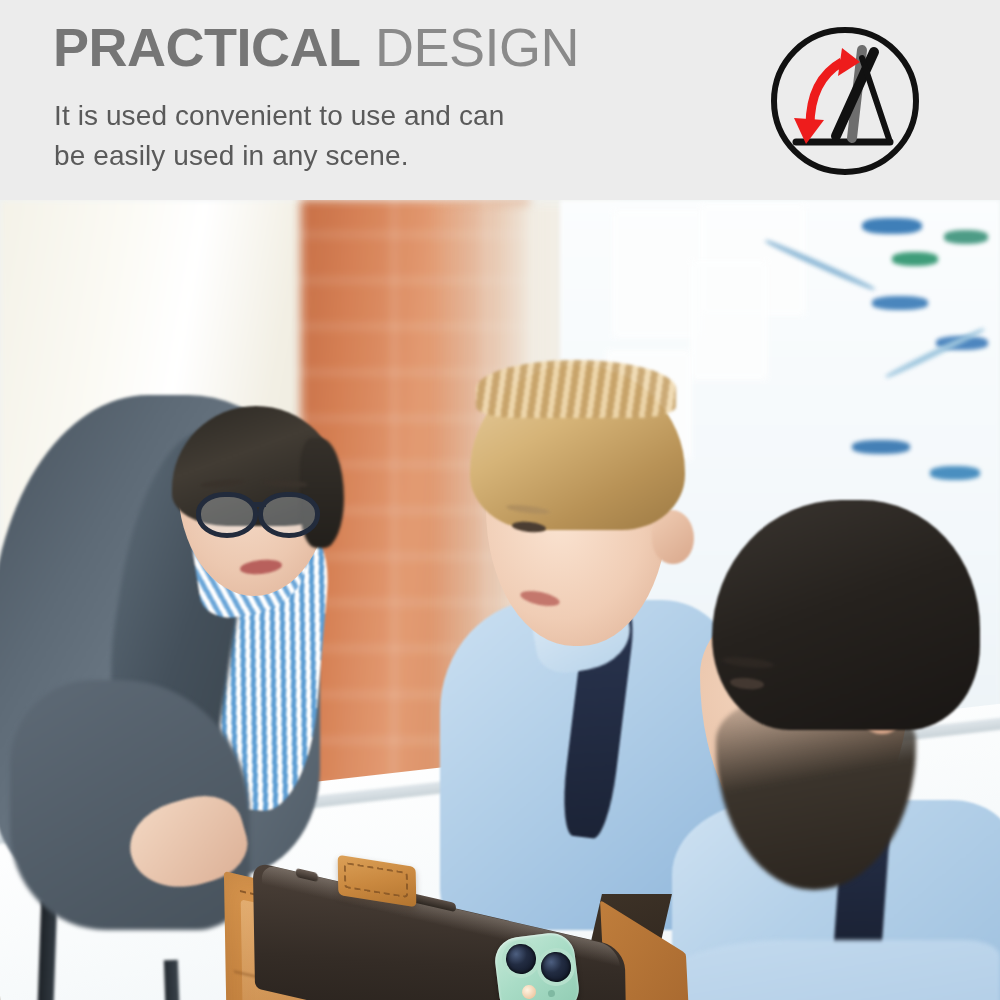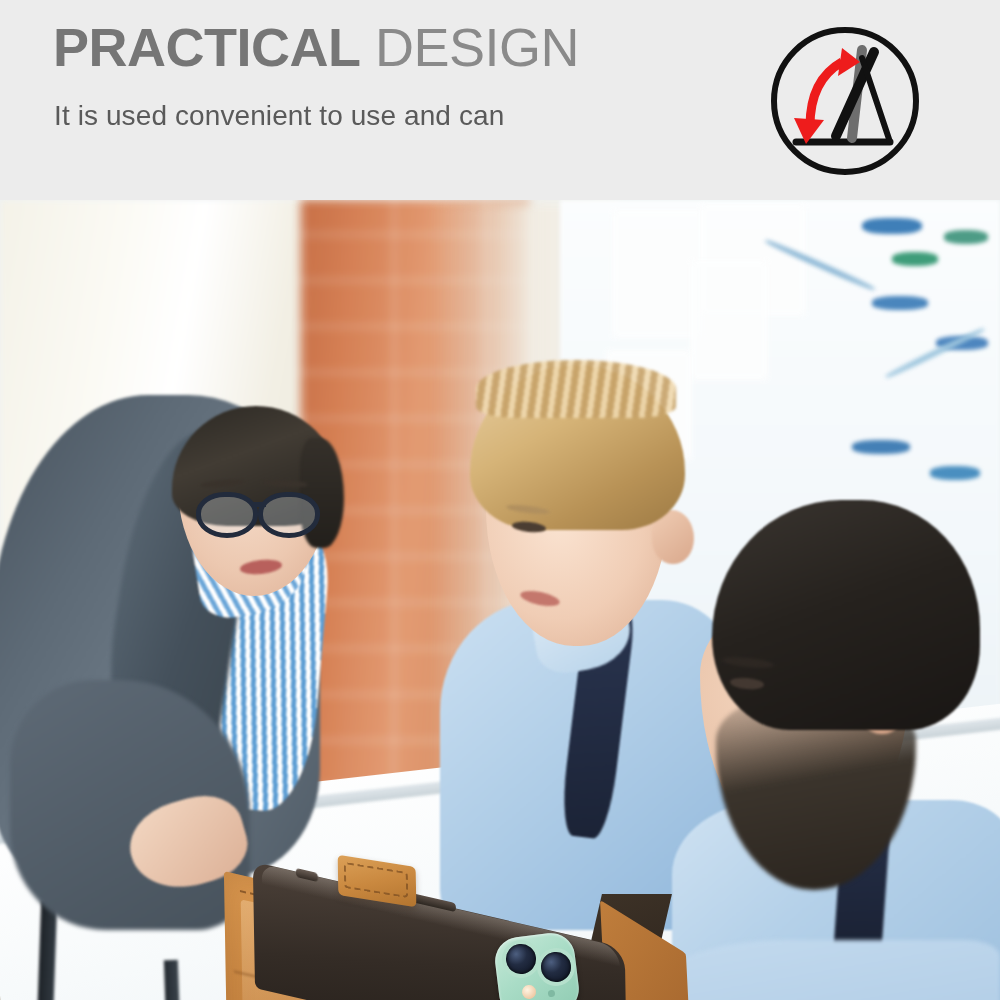--- a/index.html
+++ b/index.html
@@ -425,20 +425,21 @@
 <div id="banner">
 
   <div class="header">
 
     <div class="title">
       <span class="t-strong">PRACTICAL</span><span>&nbsp;</span><span class="t-light">DESIGN</span>
     </div>
 
     <div class="subtitle">
       <span>It is used convenient to use and can</span>
+      <span>be easily used in any scene.</span>
     </div>
 
     <div class="badge">
       <svg viewBox="0 0 158 158" width="158" height="158" aria-hidden="true">
         <circle cx="79" cy="79" r="71" fill="none" stroke="#111111" stroke-width="6"></circle>
 
         <path d="M30 120 L124 120" stroke="#111111" stroke-width="7" stroke-linecap="round" fill="none"></path>
 
         <path d="M96 28 L86 116" stroke="#6E6E6E" stroke-width="10" stroke-linecap="round" fill="none"></path>
 

